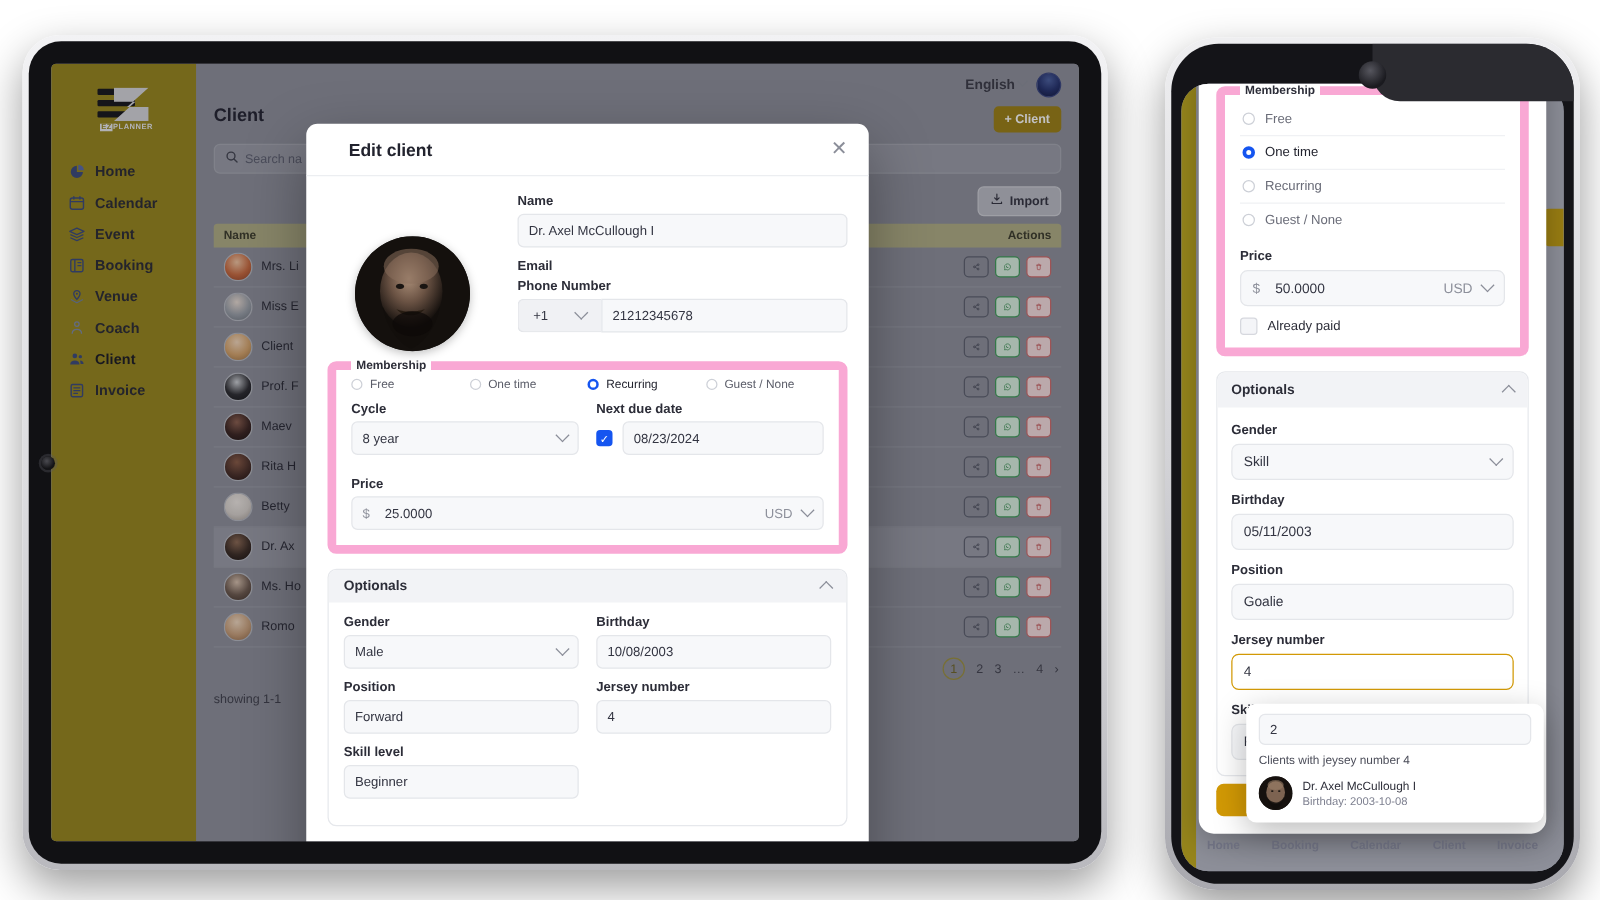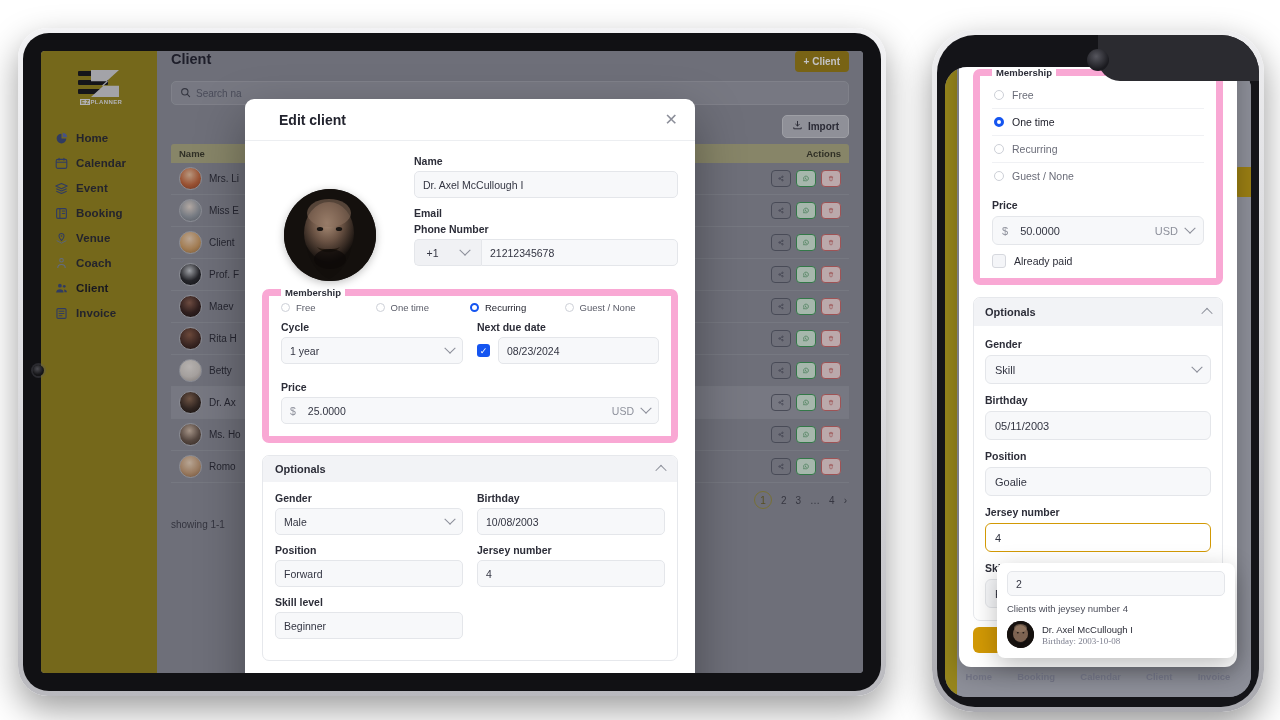--- a/index.html
+++ b/index.html
@@ -189,21 +189,21 @@
   #ph-save{position:absolute;left:14px;right:14px;bottom:14px;height:26px;background:#d29905;
     border:none;border-radius:6px;color:#fff;font-size:11.5px;font-weight:700;cursor:pointer;}
   #ph-pop{position:absolute;left:52px;right:16px;top:496px;background:#fff;border-radius:8px;
     box-shadow:0 8px 26px rgba(0,0,0,.26);padding:8px 10px 10px 10px;z-index:9;}
   #ph-pop-input{height:23px;border:1px solid #e4e6ea;border-radius:5px;background:#f7f8fa;
     display:flex;align-items:center;padding:0 8px;font-size:10.5px;color:#333542;}
   #ph-pop-title{font-size:9.5px;color:#4b4d59;margin:7px 0 7px 0;}
   #ph-pop-row{display:flex;align-items:center;gap:8px;}
   #ph-pop-av{width:27px;height:27px;border-radius:50%;overflow:hidden;background:#1d1b1a;flex:0 0 27px;}
   #ph-pop-name{font-size:9.5px;color:#2c2d38;}
-  #ph-pop-bday{font-size:9px;color:#7e8090;margin-top:1px;font-family:Liberation Serif, serif;}
+  #ph-pop-bday{font-size:9px;color:#7e8090;margin-top:1px;}
 
   .mini-chev{width:7px;height:7px;border-right:1.4px solid #8b8e99;border-bottom:1.4px solid #8b8e99;
     transform:rotate(45deg) translate(-2px,-2px);display:inline-block;}
   .mini-chev.up{transform:rotate(-135deg) translate(-1px,-1px);}
 </style>
 </head>
 <body>
 
 <div id="stage">
 
@@ -308,20 +308,27 @@
                     <path d="M5 5.2h6M5 8h6M5 10.8h3.6" stroke="#3b4a7a" stroke-width="1.2" stroke-linecap="round"></path>
                   </svg>
               </span>
               <span class="lbl">Invoice</span>
             </div>
 
           </div>
         </div>
 
         <div id="content">
+          <div id="topbar">
+            <div id="lang">
+              <span>English</span>
+              <span class="mini-chev" style="width:5px;height:5px;"></span>
+            </div>
+            <div id="avatar-top"></div>
+          </div>
 
           <div id="page-head">
             <div id="page-title">Client</div>
             <button id="add-client">+ Client</button>
           </div>
 
           <div id="searchbar">
             <span>
               <svg viewBox="0 0 16 16" width="11" height="11">
                   <circle cx="7" cy="7" r="4.6" fill="none" stroke="#41434f" stroke-width="1.6"></circle>
@@ -721,21 +728,21 @@
                 <label class="radio">
                   <span class="dot"></span>
                   <span>Guest / None</span>
                 </label>
               </div>
 
               <div class="two" style="margin-top:8px;">
                 <div class="col">
                   <div class="flabel">Cycle</div>
                   <div class="finput sel">
-                    <span>1 year</span>
+                    <span>8 year</span>
                     <span class="mini-chev"></span>
                   </div>
                 </div>
                 <div class="col">
                   <div class="flabel">Next due date</div>
                   <div class="due-row">
                     <span class="chk">✓</span>
                     <div class="finput" style="flex:1;margin-bottom:0;">08/23/2024</div>
                   </div>
                 </div>

